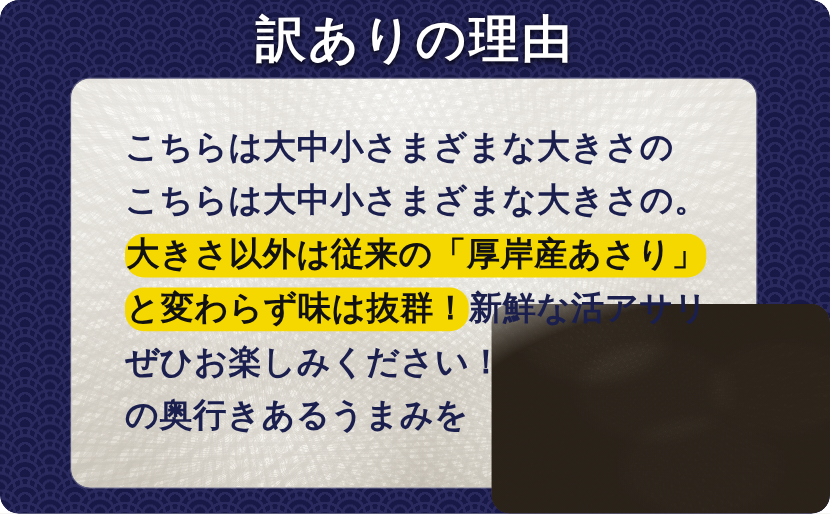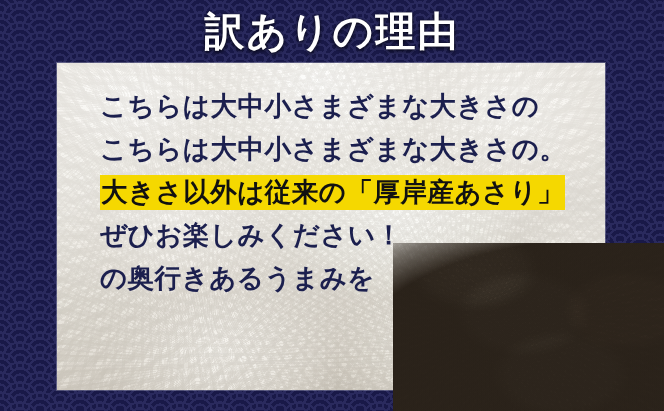--- a/index.html
+++ b/index.html
@@ -1,15 +1,15 @@
 <!DOCTYPE html>
 <html><head>
 <meta charset="utf-8">
 <style>
-  * { margin:0; padding:0; box-sizing:border-box; }
+  * { margin:0; padding:0; box-sizing:border-box;border-radius:15px; }
 
   html, body {
     width:664px; height:411px;
     overflow:hidden;
     font-family:"Liberation Sans", sans-serif;
   }
 
   
   #banner{
     position:relative;
@@ -126,21 +126,21 @@
     font-weight:700;
     letter-spacing:2px;
     line-height:1.18;
     text-shadow:0 2px 4px rgba(0,0,0,.65), 0 0 2px rgba(0,0,0,.5);
     white-space:nowrap;
   }
 
   
   #copy{
     position:absolute;
-    left:100px; top:84px;
+    left:100px; top:96px;
     width:470px;
   }
   .copy-line{
     font-family:"DejaVu Sans", "Liberation Sans", sans-serif;
     font-size:26.5px;
     font-weight:700;
     letter-spacing:.5px;
     line-height:43px;
     color:#1b1f4e;
     white-space:nowrap;
@@ -171,17 +171,18 @@
     <div class="pile-ribs"></div>
     <div class="pile-edges"></div>
   </div>
 
   <div id="title">訳ありの理由</div>
 
   <div id="copy">
       <div class="copy-line"><span>こちらは大中小さまざまな大きさの</span></div>
       <div class="copy-line"><span>こちらは大中小さまざまな大きさの。</span></div>
       <div class="copy-line"><span class="hl">大きさ以外は従来の「厚岸産あさり」</span></div>
+      <div class="copy-line"><span class="hl">と変わらず味は抜群！</span><span>新鮮な活アサリ</span></div>
       <div class="copy-line"><span>ぜひお楽しみください！</span></div>
       <div class="copy-line"><span>の奥行きあるうまみを</span></div>
     </div>
 
 </div>
 
 </body></html>

